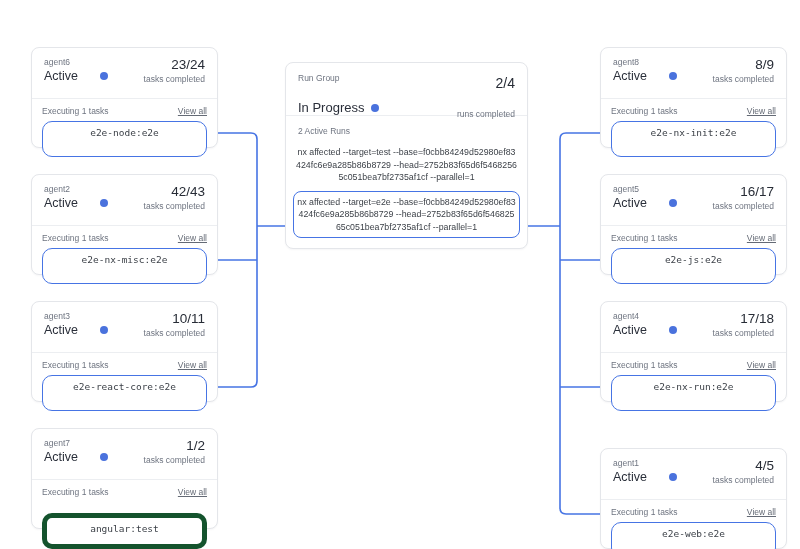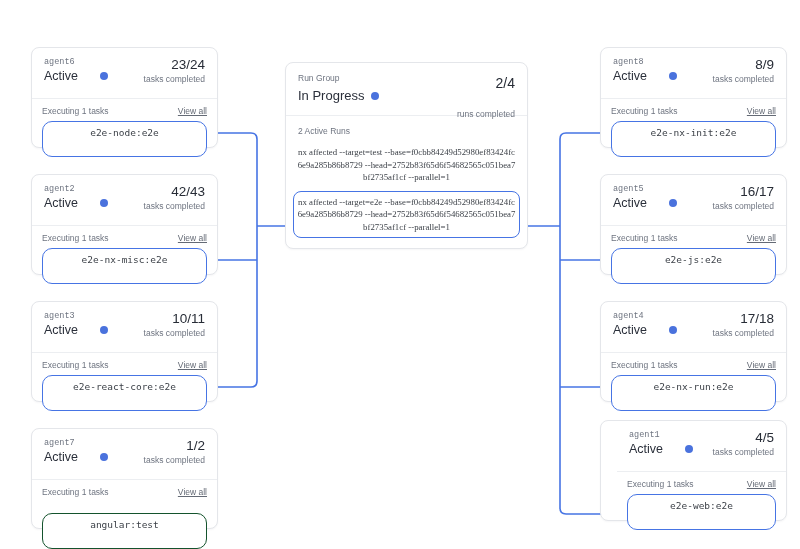--- a/index.html
+++ b/index.html
@@ -5,45 +5,45 @@
   * { margin:0; padding:0; box-sizing:border-box; }
   html,body { width:800px; height:549px; background:#ffffff; font-family:"Liberation Sans", sans-serif; }
   .stage { position:relative; width:800px; height:549px; overflow:hidden; }
 
   .page-title { position:absolute; left:30px; top:9px; font-size:13.5px; font-weight:bold; color:#1f2533; letter-spacing:0.1px; }
 
   .card { position:absolute; background:#ffffff; border:1px solid #e4e6ea; border-radius:8px; box-shadow:0 1px 2px rgba(16,24,40,0.04); }
   .agent-card { width:187px; height:101px; }
 
   .agent-top { display:flex; justify-content:space-between; padding:9px 12px 0 12px; height:50px; }
-  .agent-name { font-size:8.5px; color:#6e7480; margin-bottom:2px;font-family:Liberation Mono, monospace; }
+  .agent-name { font-size:8.5px; color:#6e7480; margin-bottom:2px; }
   .agent-status { display:flex; align-items:center; gap:22px; }
   .status-text { font-size:12.5px; color:#2a2f3a; }
   .dot { width:8px; height:8px; border-radius:50%; background:#4a72dd; display:inline-block; }
   .agent-right { text-align:right; }
   .agent-progress { font-size:13.5px; font-weight:500; color:#272c36; margin-bottom:2px; }
   .small-gray { font-size:8.5px; color:#6e7480; }
 
   .agent-bottom { border-top:1px solid #eceef1; padding:7px 10px 0 10px; }
   .exec-row { display:flex; justify-content:space-between; align-items:center; margin-bottom:5px; }
   .view-all { font-size:8.5px; color:#646a75; text-decoration:underline; cursor:pointer; }
 
   .task-pill { height:36px; line-height:21px; text-align:center; font-family:"DejaVu Sans Mono", monospace; font-size:9.5px; color:#3a3f46; background:#ffffff; border:1.5px solid #4674e4; border-radius:10px; }
-  .task-pill.plain { border:1px solid #14532d;margin-top:16px; }
+  .task-pill.plain { border:5px solid #14532d;margin-top:16px; }
 
   .run-card { left:285px; top:62px; width:243px; }
   .run-top { display:flex; justify-content:space-between; padding:10px 12px 0 12px; height:52px; }
-  .run-label { font-size:8.5px; color:#6e7480; margin-bottom:5px; }
+  .run-label { font-size:8.5px; color:#6e7480; margin-bottom:17px; }
   .run-status { display:flex; align-items:center; gap:7px;text-align:center; }
   .run-status-text { font-size:13px; color:#2a2f3a; }
   .run-right { text-align:right; padding-top:2px; }
   .run-progress { font-size:14px; font-weight:500; color:#272c36; margin-bottom:18px; }
   .run-bottom { border-top:1px solid #eceef1; padding:10px 7px 10px 7px; }
   .active-runs { font-size:8.5px; color:#6e7480; margin:0 5px 6px 5px; }
-  .command { font-family:Liberation Serif, serif; font-size:8.8px; line-height:12.5px; color:#3a3f46; text-align:center; word-break:break-all; padding:4px 3px; }
+  .command { font-family:Liberation Sans, sans-serif; font-size:8.8px; line-height:12.5px; color:#3a3f46; text-align:center; word-break:break-all; padding:4px 3px; }
   .command.highlighted { border:1.5px solid #4674e4; border-radius:8px; margin-top:3px; background:#ffffff; }
 
   .connectors { position:absolute; left:0; top:0; pointer-events:none; }
 </style>
 </head>
 <body>
 
 <div class="stage">
 
 
@@ -245,21 +245,21 @@
     </div>
     <div class="agent-bottom">
       <div class="exec-row">
           <span class="small-gray">Executing 1 tasks</span>
           <a class="view-all">View all</a>
         </div>
       <div class="task-pill">e2e-nx-run:e2e</div>
     </div>
   </div>
 
-  <div class="card agent-card" style="left:600px; top:420px;padding-left:16px;">
+  <div class="card agent-card" style="left:600px; top:448px;">
     <div class="agent-top">
       <div>
           <div class="agent-name">agent1</div>
         <div class="agent-status">
             <span class="status-text">Active</span>
             <span class="dot"></span>
           </div>
         </div>
       <div class="agent-right">
           <div class="agent-progress">4/5</div>

